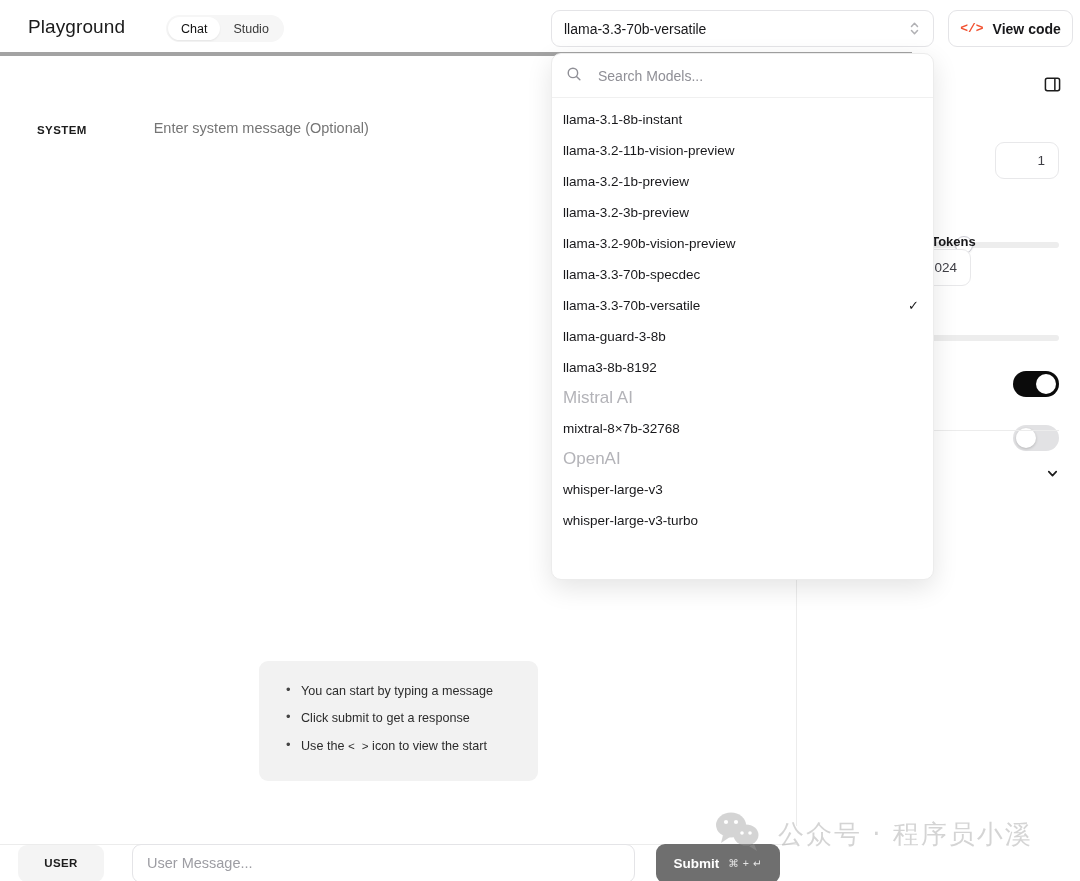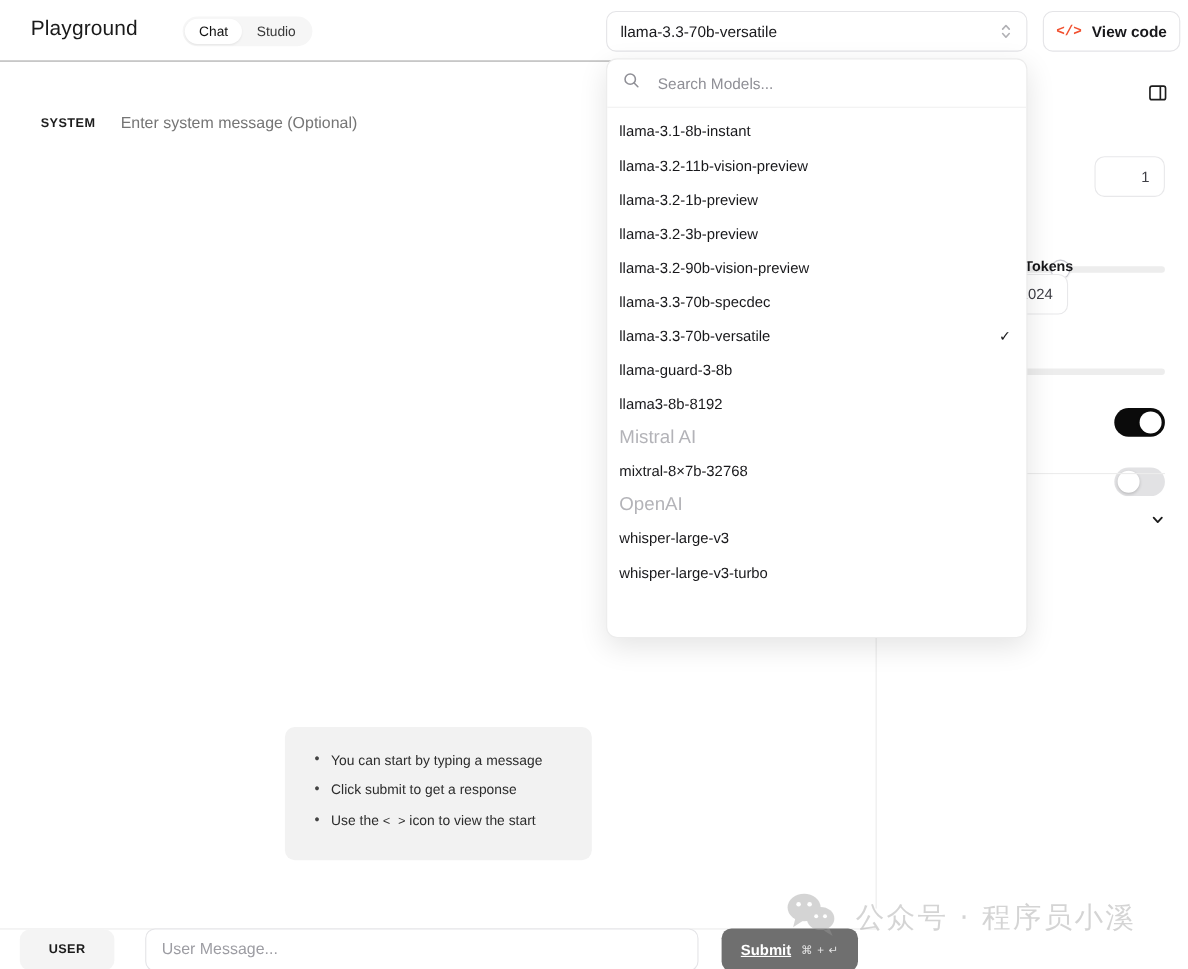--- a/index.html
+++ b/index.html
@@ -8,21 +8,21 @@
     font-family: "Liberation Sans", sans-serif;
     background: #ffffff;
     color: #18181b;
     overflow: hidden;
   }
   .app { position: relative; width: 1080px; height: 881px; }
 
   
   .header {
     position: absolute; top: 0; left: 0; width: 912px; height: 56px;
-    border-bottom: 1px solid #a3a3a3;
+    border-bottom: 4px solid #a3a3a3;
     background: #fff;
   }
   .brand {
     position: absolute; left: 28px; top: 16px;
     font-size: 19px; font-weight: 400; letter-spacing: .1px; color: #1a1a1a;
   }
   .segmented {
     position: absolute; left: 166px; top: 15px;
     height: 27px; background: #f6f6f6; border-radius: 14px;
     display: flex; align-items: flex-end; padding: 2px;
@@ -49,21 +49,21 @@
     width: 125px; height: 37px;
     border: 1px solid #e4e4e7; border-radius: 9px; background: #fff;
     display: flex; align-items: center; justify-content: center; gap: 9px;
     font-size: 14px; font-weight: 600; color: #18181b; cursor: pointer;
   }
   .code-glyph { color: #f1502f; font-size: 13px; font-weight: 700; font-family: "Liberation Mono", monospace; }
 
   
   .system-row {
     position: absolute; left: 0; top: 56px; width: 797px; height: 80px;
-    display: flex; align-items: center; padding-top: 31px;
+    display: flex; align-items: flex-end; padding-top: 31px; gap: 44px;
   }
   .system-label {
     margin-left: 37px; font-size: 11.5px; font-weight: 700;
     letter-spacing: .4px; color: #1c1c1c;
   }
   .system-input {
     margin-left: 23px; font-size: 14.5px; color: #b4b4b8;
     flex: 1; border: none; outline: none; background: transparent;
     font-family: "Liberation Sans", sans-serif;
   }
@@ -111,21 +111,21 @@
     padding: 0 14px; font-size: 14.5px; color: #9d9da3;
     outline: none; font-family: "Liberation Sans", sans-serif;
   }
   .user-input::placeholder { color: #9d9da3; }
   .submit-btn {
     margin-left: 21px; width: 124px; height: 39px;
     background: #6f6f6f; border: none; border-radius: 9px;
     display: flex; align-items: center; justify-content: center; gap: 9px;
     color: #fff; cursor: pointer; font-family: "Liberation Sans", sans-serif;
   }
-  .submit-btn .lbl { font-size: 13.5px; font-weight: 600; text-decoration: underline; }
+  .submit-btn .lbl { font-size: 13.5px; font-weight: 600; }
   .submit-btn .kbd { font-size: 10.5px; opacity: .82; letter-spacing: .6px; }
 
   
   .right-pane {
     position: absolute; left: 798px; top: 56px; width: 282px; height: 825px;
     background: #fff;
   }
   .panel-toggle {
     position: absolute; right: 16px; top: 16px;
     width: 24px; height: 24px; display: flex; align-items: center; justify-content: center;

